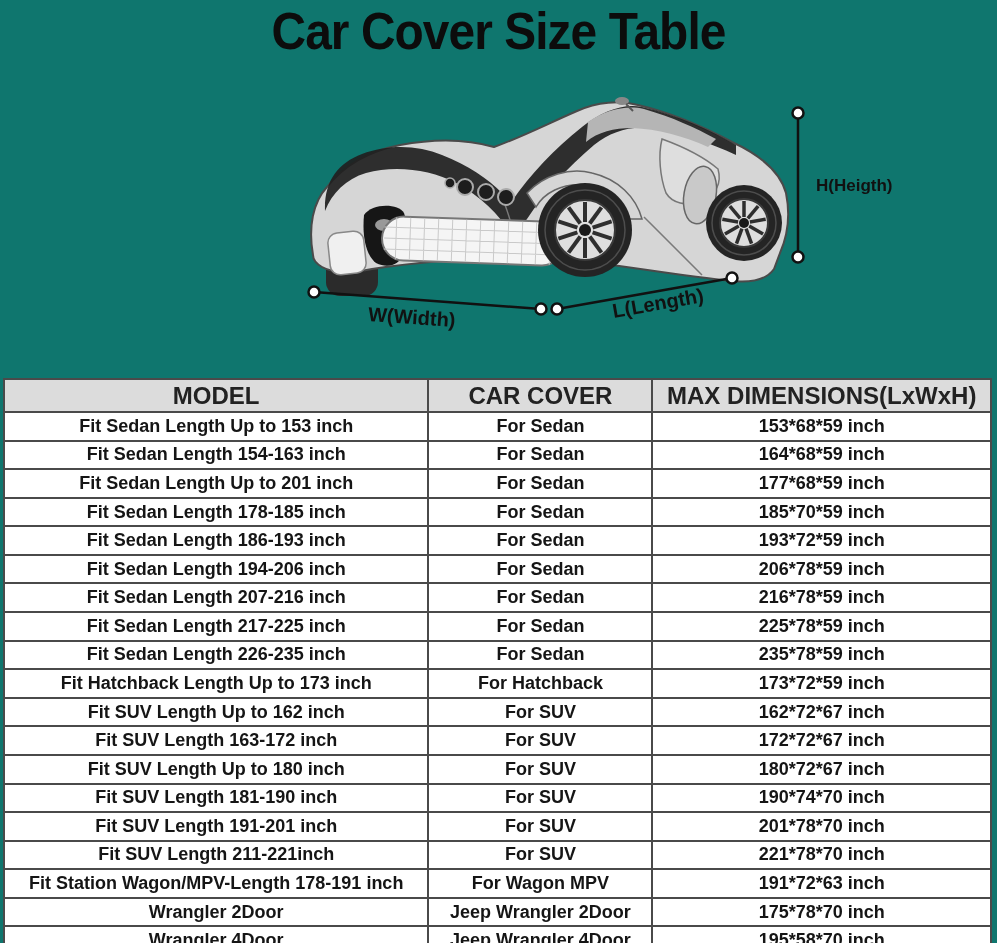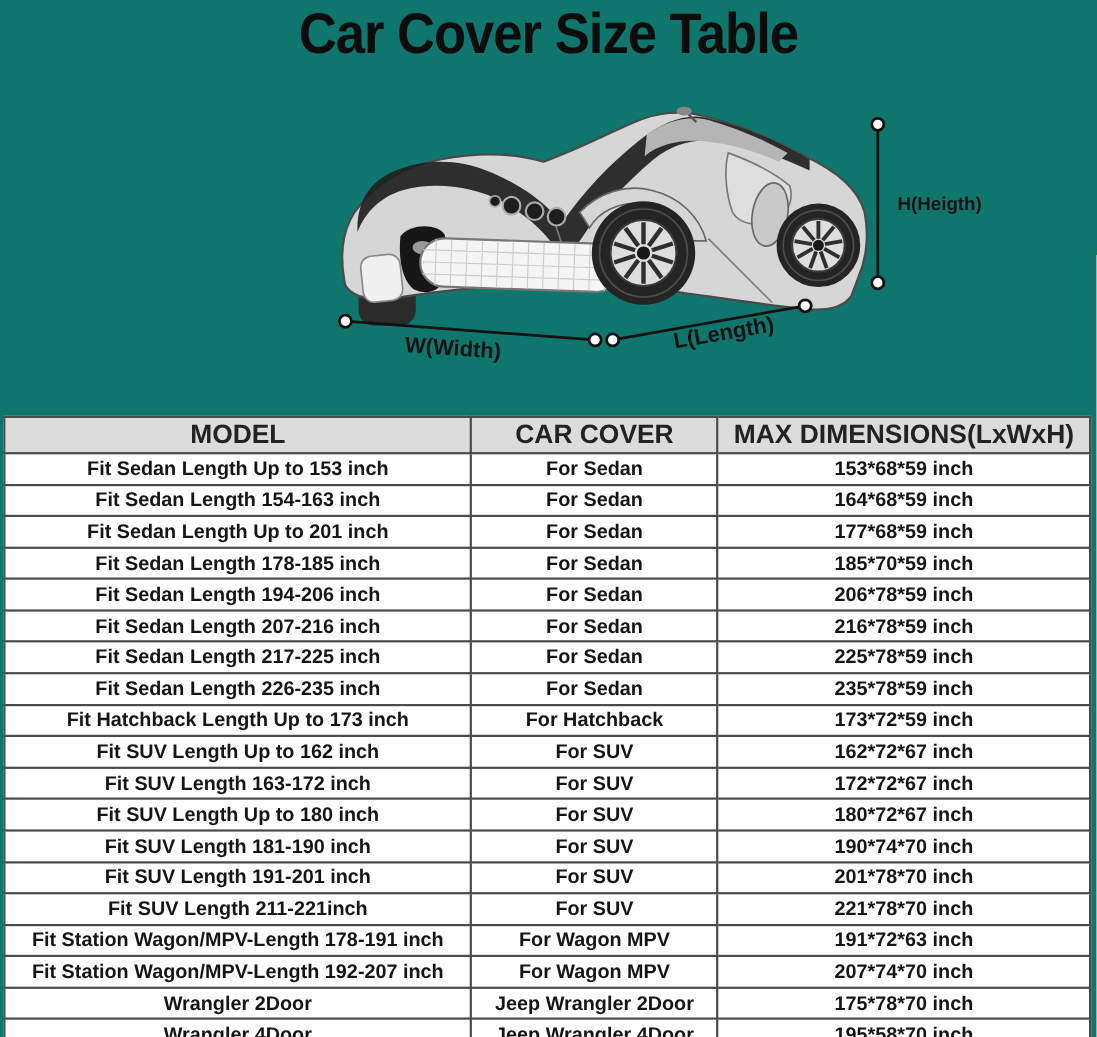--- a/index.html
+++ b/index.html
@@ -188,20 +188,25 @@
     <td>Fit Sedan Length Up to 201 inch</td>
     <td>For Sedan</td>
     <td>177*68*59 inch</td>
   </tr>
         <tr>
     <td>Fit Sedan Length 178-185 inch</td>
     <td>For Sedan</td>
     <td>185*70*59 inch</td>
   </tr>
         <tr>
+    <td>Fit Sedan Length 186-193 inch</td>
+    <td>For Sedan</td>
+    <td>193*72*59 inch</td>
+  </tr>
+        <tr>
     <td>Fit Sedan Length 194-206 inch</td>
     <td>For Sedan</td>
     <td>206*78*59 inch</td>
   </tr>
         <tr>
     <td>Fit Sedan Length 207-216 inch</td>
     <td>For Sedan</td>
     <td>216*78*59 inch</td>
   </tr>
         <tr>
@@ -248,25 +253,20 @@
     <td>Fit SUV Length 211-221inch</td>
     <td>For SUV</td>
     <td>221*78*70 inch</td>
   </tr>
         <tr>
     <td>Fit Station Wagon/MPV-Length 178-191 inch</td>
     <td>For Wagon MPV</td>
     <td>191*72*63 inch</td>
   </tr>
         <tr>
-    <td>Fit Station Wagon/MPV-Length 192-207 inch</td>
-    <td>For Wagon MPV</td>
-    <td>207*74*70 inch</td>
-  </tr>
-        <tr>
     <td>Wrangler 2Door</td>
     <td>Jeep Wrangler 2Door</td>
     <td>175*78*70 inch</td>
   </tr>
         <tr>
     <td>Wrangler 4Door</td>
     <td>Jeep Wrangler 4Door</td>
     <td>195*58*70 inch</td>
   </tr>
       </tbody>

